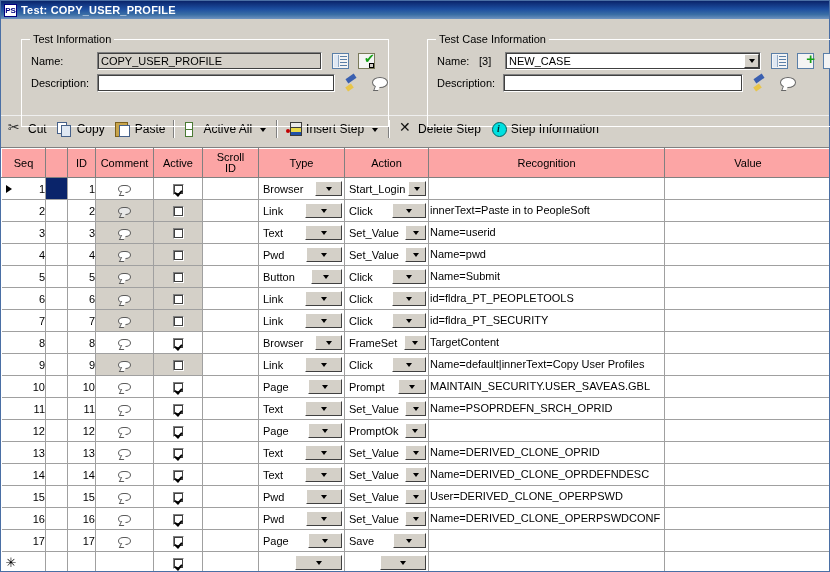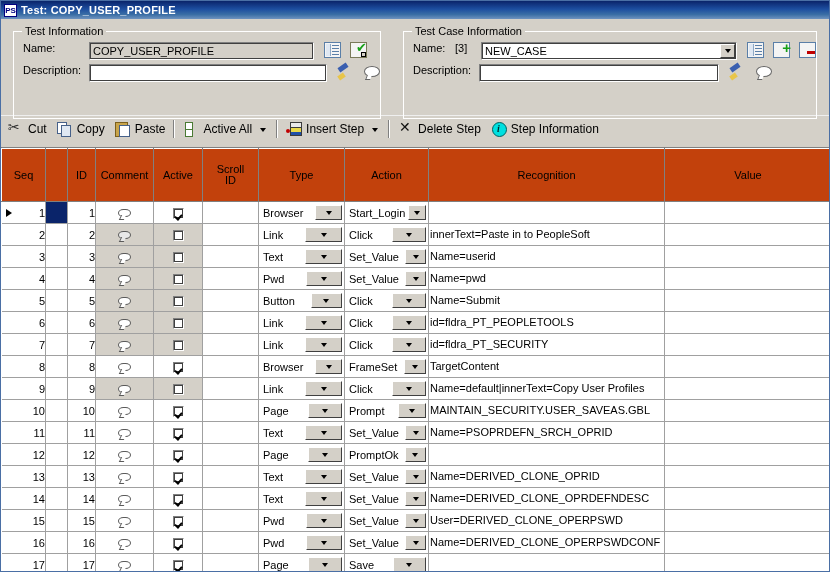--- a/index.html
+++ b/index.html
@@ -29,36 +29,36 @@
     position:absolute;left:0;top:-1px;width:100%;text-align:center;
     font-size:8px;font-weight:bold;color:#000080;line-height:13px;
     font-family:"Liberation Sans",sans-serif;
   }
   .title-text{white-space:nowrap;letter-spacing:0.2px;}
 
   
   .panels{display:flex;padding:4px 4px 0 4px;gap:6px;height:94px;box-sizing:border-box;}
   fieldset.gb{
     border:1px solid #fff;border-top-color:#808080;border-left-color:#808080;
-    margin:8px;padding:0;position:relative;background:transparent;
+    margin:16px;padding:0;position:relative;background:transparent;
   }
   fieldset.gb > .gb-inner{
     border:1px solid #808080;border-top-color:#fff;border-left-color:#fff;
     border-right-color:#fff;border-bottom-color:#fff;
     margin:-1px;height:calc(100% + 2px);box-sizing:border-box;
     position:relative;
   }
   .gb-legend{
     position:absolute;top:-7px;left:8px;background:#d4d0c8;
     padding:0 3px;font-size:11px;color:#000;
   }
   .gb-left{width:415px;height:86px;}
   .gb-right{width:395px;height:86px;}
 
-  .field-row{display:flex;align-items:flex-start;height:22px;margin-left:9px;}
+  .field-row{display:flex;align-items:center;height:22px;margin-left:9px;}
   .field-label{width:66px;flex:0 0 auto;font-size:11px;}
   .label-idx{margin-left:2px;}
 
   .inp{
     height:18px;box-sizing:border-box;font-size:11px;
     border:1px solid #808080;border-right-color:#fff;border-bottom-color:#fff;
     outline:1px solid #404040;outline-offset:-2px;
     background:#fff;padding:1px 2px 0 3px;line-height:15px;
     font-family:"Liberation Sans",sans-serif;color:#000;
   }
@@ -153,23 +153,23 @@
     line-height:15px;font-style:italic;font-weight:bold;font-size:10px;color:#003030;
     font-family:"Liberation Serif",serif;}
 
   
   .grid-wrap{
     position:absolute;left:0;right:0;top:146px;bottom:0;
     background:#fff;border-top:1px solid #808080;overflow:hidden;
   }
   table.grid{border-collapse:collapse;table-layout:fixed;width:830px;font-size:11px;}
   table.grid th{
-    background:#c2410c;border:1px solid #fff;border-right-color:#808080;
+    background:#fca5a5;border:1px solid #fff;border-right-color:#808080;
     border-bottom-color:#808080;
-    font-weight:normal;font-size:11px;height:28px;padding:12px 2px;
+    font-weight:normal;font-size:11px;height:28px;padding:0 2px;
     text-align:center;vertical-align:middle;line-height:11px;
   }
   table.grid td{
     border-right:1px solid #a0a0a0;border-bottom:1px solid #a0a0a0;
     height:21px;padding:0;font-size:11px;vertical-align:middle;
     background:#fff;overflow:hidden;white-space:nowrap;
   }
   td.c-seq{background:#d4d0c8;text-align:right;padding-right:6px;
            border-right:1px solid #808080;position:relative;}
   td.c-mark{background:#d4d0c8;border-right:1px solid #808080;padding:0;}

